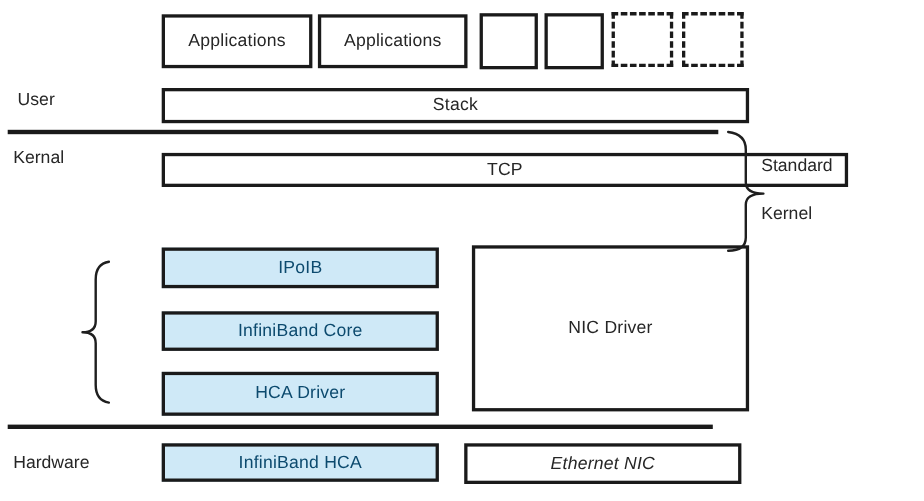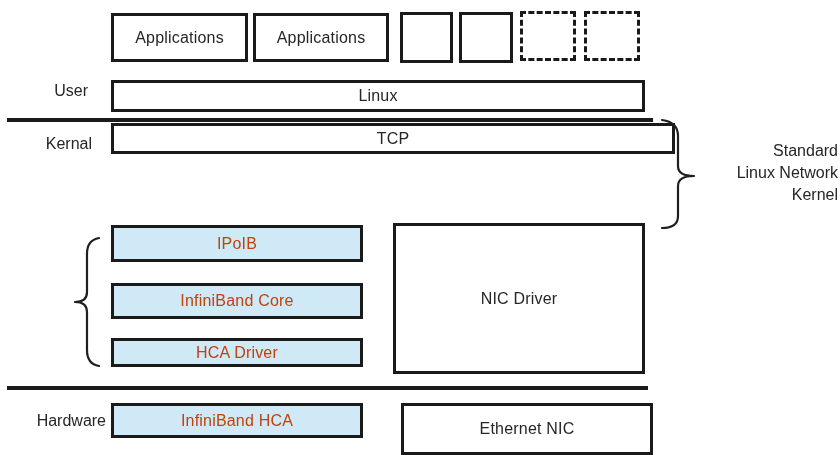--- a/index.html
+++ b/index.html
@@ -19,38 +19,39 @@
     position: absolute;
     box-sizing: border-box;
     border: 3px solid #1a1a1a;
     background: #ffffff;
     display: flex;
     align-items: center;
     justify-content: center;
     font-size: 16px;
     color: #262626;
     letter-spacing: 0.2px;
+    margin-left: 36px;
   }
   .box.blue {
     background: #cfe9f7;
-    color: #c2410c;
+    color: #0c4a6e;
   }
   .box.dashed {
     border-style: dashed;
   }
   .hline {
     position: absolute;
     background: #1a1a1a;
     height: 4px;
   }
   .side-label {
     position: absolute;
     font-size: 16px;
     color: #262626;
-    text-align: right;
+    text-align: left;
     line-height: 20px;
   }
   .brace-svg {
     position: absolute;
   }
   .brace-path {
     fill: none;
     stroke: #1f1f1f;
     stroke-width: 2.2;
     stroke-linecap: round;
@@ -68,61 +69,61 @@
   <div class="box" style="left:253px; top:13px; width:136px; height:49px;">
     <span>Applications</span>
   </div>
   <div class="box" style="left:400px; top:12px; width:53px; height:51px;"></div>
   <div class="box" style="left:459px; top:12px; width:54px; height:51px;"></div>
   <div class="box dashed" style="left:520px; top:11px; width:56px; height:50px;"></div>
   <div class="box dashed" style="left:584px; top:11px; width:56px; height:50px;"></div>
 
   <div class="side-label" style="left:16px; top:81px; width:72px;">User</div>
   <div class="box" style="left:111px; top:80px; width:534px; height:32px;">
-    <span>Linux</span>
+    <span>Stack</span>
   </div>
 
   <div class="hline" style="left:7px; top:118px; width:646px;"></div>
 
   <div class="side-label" style="left:12px; top:134px; width:80px;">Kernal</div>
-  <div class="box" style="left:111px; top:123px; width:564px; height:31px;">
+  <div class="box" style="left:111px; top:139px; width:624px; height:31px;">
     <span>TCP</span>
   </div>
 
 
   <svg class="brace-svg" style="left:72px; top:232px;" width="34" height="142" viewBox="0 0 34 142">
     <path class="brace-path" d="M27 6 Q15 8 15 22 L15 60 Q15 70 3 70 Q15 70 15 80 L15 118 Q15 132 27 134"></path>
   </svg>
 
   <div class="box blue" style="left:111px; top:225px; width:252px; height:37px;">
     <span>IPoIB</span>
   </div>
   <div class="box blue" style="left:111px; top:283px; width:252px; height:36px;">
     <span>InfiniBand Core</span>
   </div>
-  <div class="box blue" style="left:111px; top:338px; width:252px; height:29px;">
+  <div class="box blue" style="left:111px; top:338px; width:252px; height:40px;">
     <span>HCA Driver</span>
   </div>
 
   <div class="box" style="left:393px; top:223px; width:252px; height:151px;">
     <span>NIC Driver</span>
   </div>
 
   <div class="hline" style="left:7px; top:386px; width:641px;"></div>
 
   <div class="side-label" style="left:12px; top:411px; width:94px;">Hardware</div>
   <div class="box blue" style="left:111px; top:403px; width:252px; height:35px;">
     <span>InfiniBand HCA</span>
   </div>
-  <div class="box" style="left:401px; top:403px; width:252px; height:52px;">
+  <div class="box" style="left:386px; top:403px; width:252px; height:37px;font-style:italic;">
     <span>Ethernet NIC</span>
   </div>
 
   <svg class="brace-svg" style="left:655px; top:114px;" width="46" height="122" viewBox="0 0 46 122">
     <path class="brace-path" d="M7 6 Q23 8 23 22 L23 52 Q23 62 39 62 Q23 62 23 72 L23 102 Q23 114 7 114"></path>
   </svg>
   <div class="side-label" style="left:692px; top:140px; width:146px; line-height:22px;">
     <span>Standard</span><br>
-    <span>Linux Network</span><br>
+    <br>
     <span>Kernel</span>
   </div>
 
 </div>
 
 </body></html>

